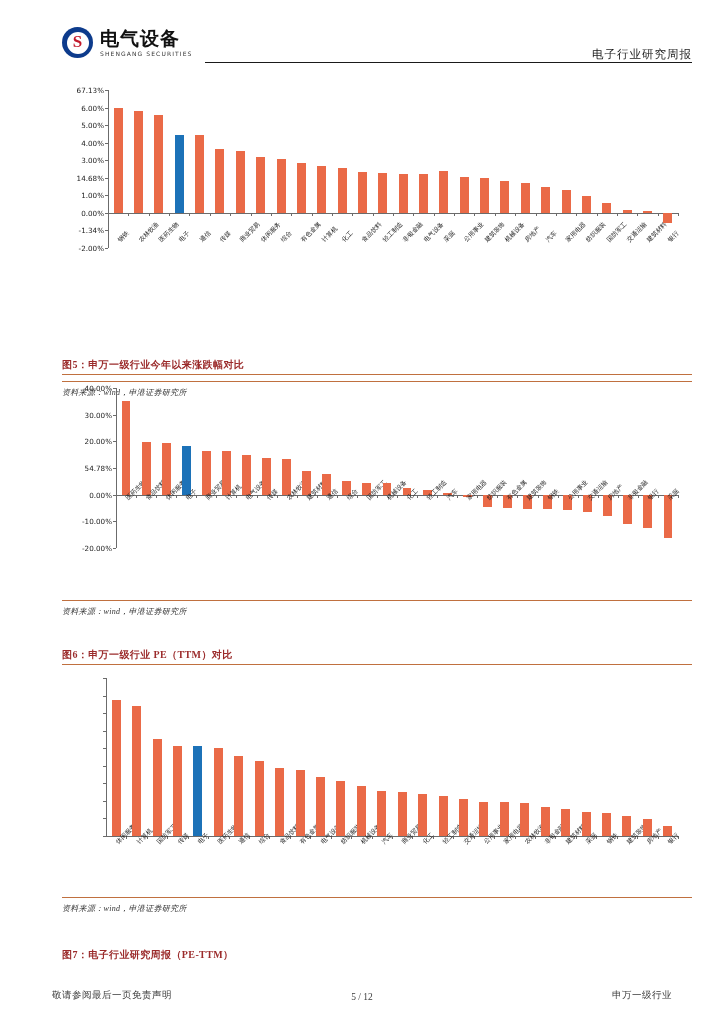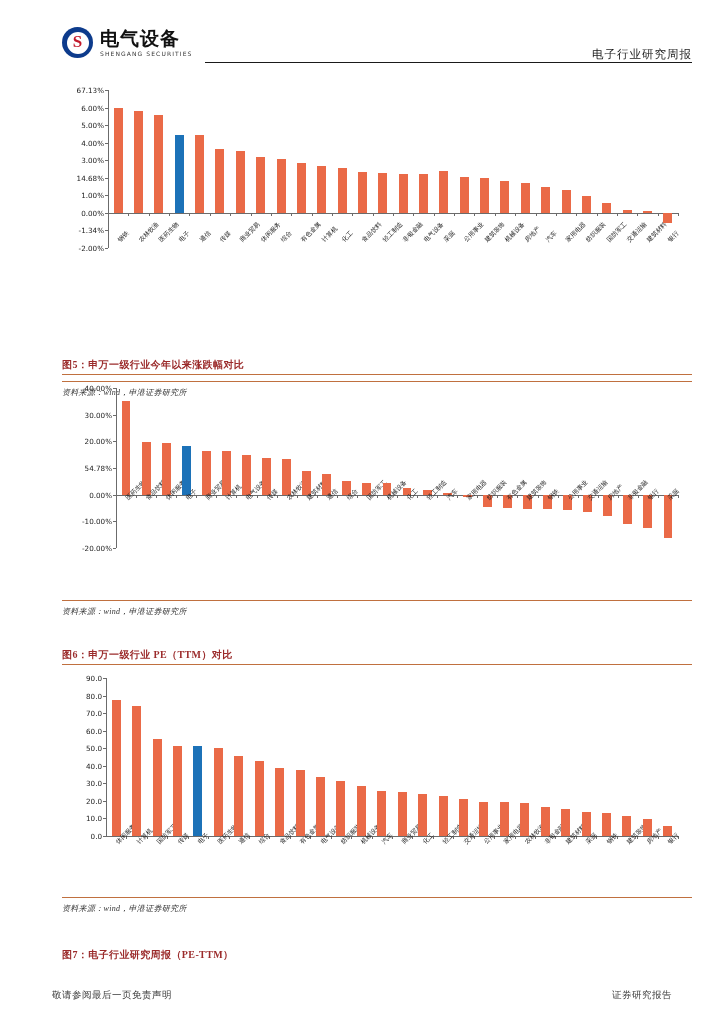--- a/index.html
+++ b/index.html
@@ -315,32 +315,20 @@
         <div class="ytick-mark" style="left: 41px; top: 4px;"></div>
         <div class="ytick-mark" style="left: 41px; top: 21.5556px;"></div>
         <div class="ytick-mark" style="left: 41px; top: 39.1111px;"></div>
         <div class="ytick-mark" style="left: 41px; top: 56.6667px;"></div>
         <div class="ytick-mark" style="left: 41px; top: 74.2222px;"></div>
         <div class="ytick-mark" style="left: 41px; top: 91.7778px;"></div>
         <div class="ytick-mark" style="left: 41px; top: 109.333px;"></div>
         <div class="ytick-mark" style="left: 41px; top: 126.889px;"></div>
         <div class="ytick-mark" style="left: 41px; top: 144.444px;"></div>
         <div class="ytick-mark" style="left: 41px; top: 162px;"></div>
-        <div class="yaxis-labels" style="width: 44px;">
-          <div class="ytick" style="top: 4px;">90.0</div>
-          <div class="ytick" style="top: 21.5556px;">80.0</div>
-          <div class="ytick" style="top: 39.1111px;">70.0</div>
-          <div class="ytick" style="top: 56.6667px;">60.0</div>
-          <div class="ytick" style="top: 74.2222px;">50.0</div>
-          <div class="ytick" style="top: 91.7778px;">40.0</div>
-          <div class="ytick" style="top: 109.333px;">30.0</div>
-          <div class="ytick" style="top: 126.889px;">20.0</div>
-          <div class="ytick" style="top: 144.444px;">10.0</div>
-          <div class="ytick" style="top: 162px;">0.0</div>
-        </div>
         <div class="axis-v" style="left: 44px; top: 4px; height: 158px;"></div>
         <div class="axis-h" style="left: 44px; top: 162px; width: 572px;"></div>
         <div class="bar" title="休闲服务 77.3" style="left: 49.72px; top: 26.2956px; width: 8.98857px; height: 135.704px;"></div>
         <div class="xtick" style="left: 64.4286px; top: 162px; height: 3px;"></div>
         <div class="xlab" style="left: 52.2143px; top: 166px;">休闲服务</div>
         <div class="bar" title="计算机 74.1" style="left: 70.1486px; top: 31.9133px; width: 8.98857px; height: 130.087px;"></div>
         <div class="xtick" style="left: 84.8571px; top: 162px; height: 3px;"></div>
         <div class="xlab" style="left: 72.6429px; top: 166px;">计算机</div>
         <div class="bar" title="国防军工 55.3" style="left: 90.5771px; top: 64.9178px; width: 8.98857px; height: 97.0822px;"></div>
         <div class="xtick" style="left: 105.286px; top: 162px; height: 3px;"></div>
@@ -422,16 +410,17 @@
         <div class="xlab" style="left: 603.786px; top: 166px;">银行</div>
       </div>
     <div class="src-rule" style="top:249px;"></div>
     <div class="src" style="top:255px;">资料来源：wind，申港证券研究所</div>
   </div>
 
   <div class="fig-caption" style="position:absolute;left:62px;top:948px;">图7：电子行业研究周报（PE-TTM）</div>
 
   <div class="footer">
     <div class="footer-left">敬请参阅最后一页免责声明</div>
-    <div class="footer-right">证券研究报告</div>
+    <div class="footer-center">5 / 12</div>
+    <div class="footer-right">申万一级行业</div>
   </div>
 
 </div>
 
 </body></html>

